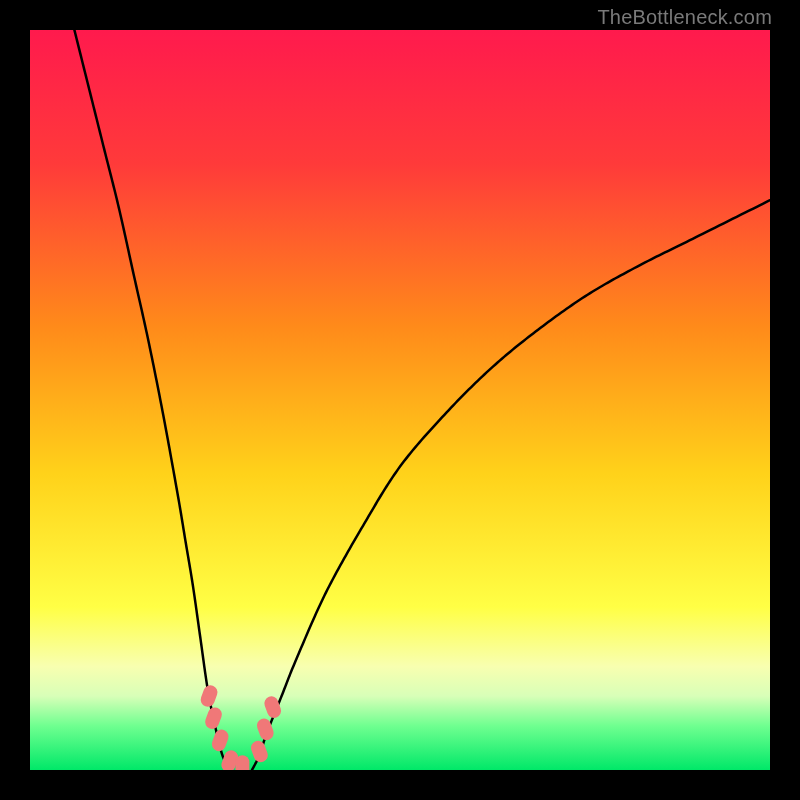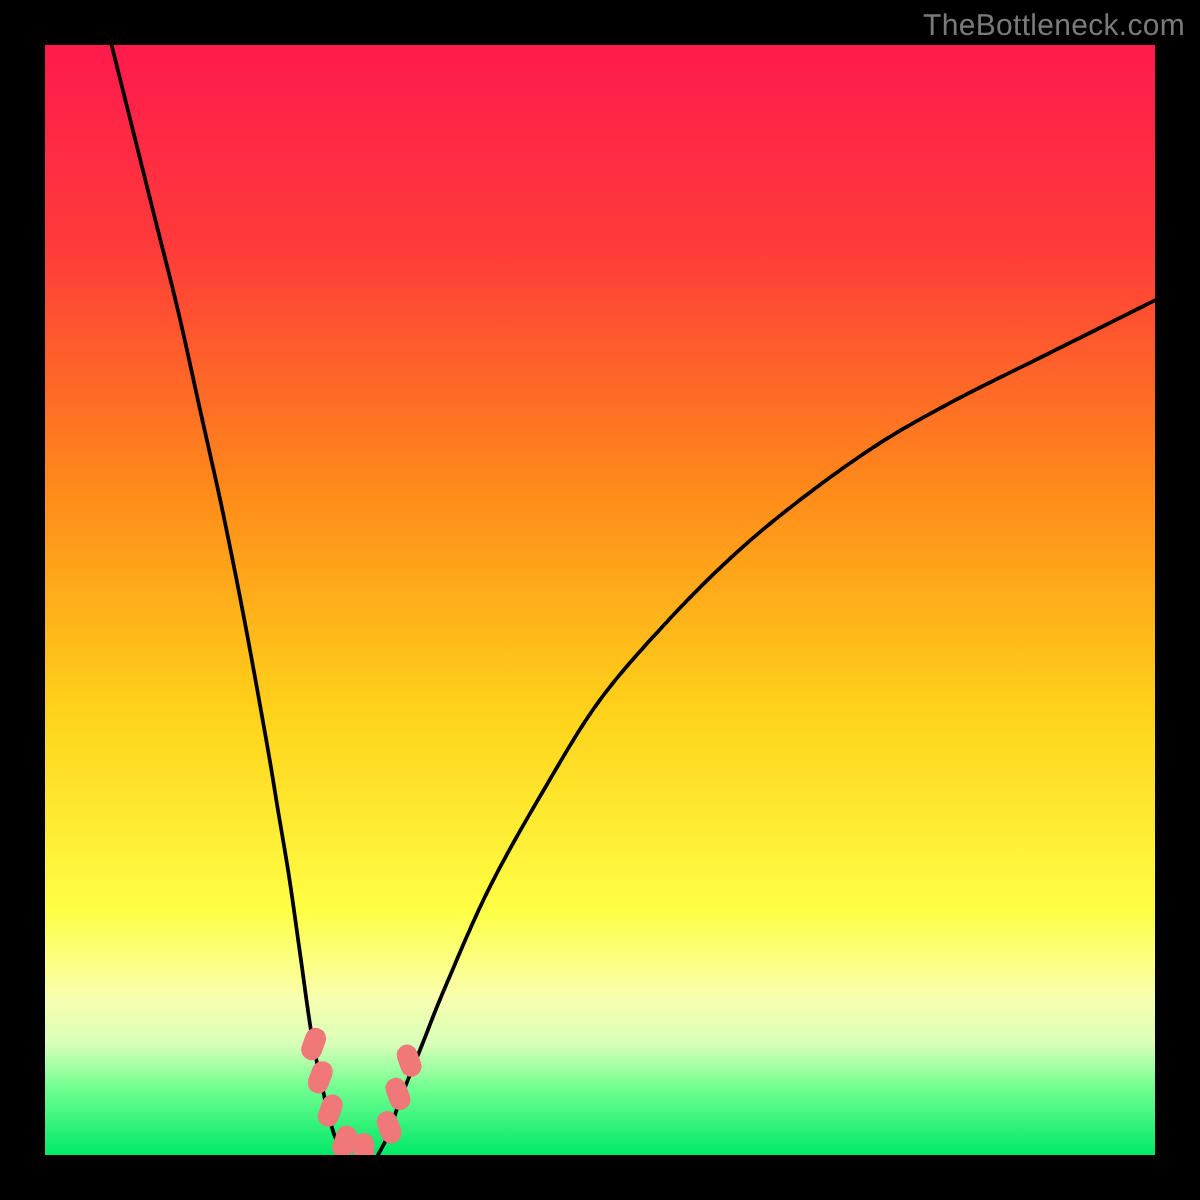--- a/index.html
+++ b/index.html
@@ -7,21 +7,21 @@
     width: 800px;
     height: 800px;
     background: #000;
     position: relative;
     font-family: Arial, sans-serif;
     overflow: hidden;
   }
   .watermark {
     position: absolute;
     top: 6px;
-    right: 10px;
+    right: 28px;
     color: #7a7a7a;
     font-size: 20px;
     font-weight: 500;
     z-index: 10;
     letter-spacing: 0.2px;
   }
   .plot-area {
     position: absolute;
     left: 30px;
     top: 30px;

